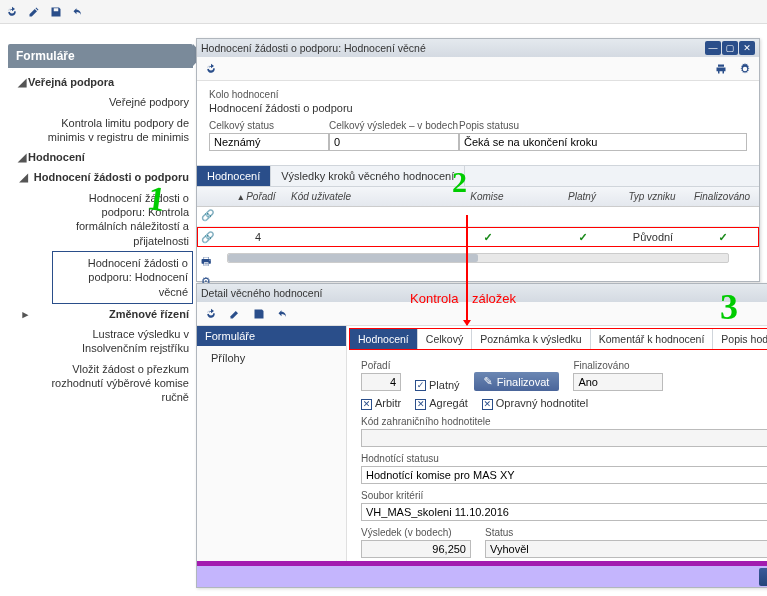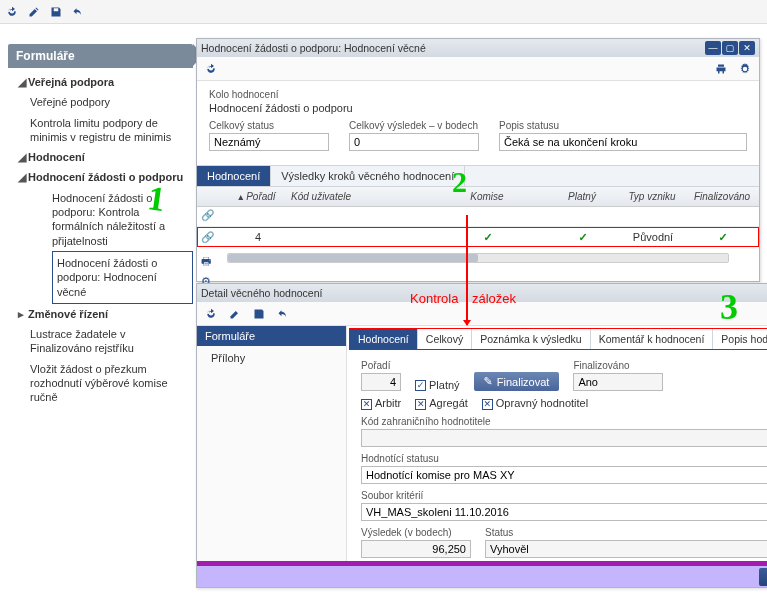--- a/index.html
+++ b/index.html
@@ -10,37 +10,37 @@
   .toolbar-icon svg, .win-btn svg { width: 12px; height: 12px; }
   
   .sidebar { position: absolute; left: 8px; top: 44px; width: 185px; }
   .sidebar-header { background: #7a8a9a; color: #fff; padding: 5px 8px; font-size: 12px; font-weight: bold; border-radius: 2px 2px 0 0; position: relative; }
   .sidebar-header::after { content: ""; position: absolute; right: -10px; top: 0; border-top: 11px solid transparent; border-bottom: 11px solid transparent; border-left: 10px solid #7a8a9a; }
   .tree { padding: 4px 0; }
   .tree-item { display: flex; align-items: center; padding: 3px 4px 3px 10px; cursor: pointer; }
   .tree-item.header { font-weight: bold; }
   .tree-item .arrow { width: 10px; display: inline-block; color: #555; }
   .tree-item .label { flex: 1; line-height: 1.3; }
-  .tree-sub { padding-left: 22px; }
+  .tree-sub { padding-left: 22px; text-align: right; }
   .tree-sub .tree-item { padding-left: 0; }
   .tree-item.boxed { border: 1px solid #2a4e8a; padding: 4px; }
   
   .window { position: absolute; background: #fff; border: 1px solid #b0b6bd; box-shadow: 1px 1px 3px rgba(0,0,0,0.15); }
   .win-title { background: linear-gradient(#e4e9ee, #d4dae2); height: 18px; display: flex; align-items: center; padding: 0 4px; font-size: 10.5px; color: #333; }
   .win-title .title-text { flex: 1; }
   .win-btns { display: flex; gap: 1px; }
   .win-btn { width: 16px; height: 14px; background: #2a4e8a; color: #fff; display: flex; align-items: center; justify-content: center; font-size: 9px; cursor: pointer; border-radius: 2px; }
   .win-toolbar { height: 24px; background: #fafafa; border-bottom: 1px solid #e0e0e0; display: flex; align-items: center; padding: 0 6px; justify-content: space-between; }
   .win-toolbar-left, .win-toolbar-right { display: flex; gap: 8px; align-items: center; }
   
   .win1 { left: 196px; top: 38px; width: 564px; height: 244px; }
   .form-area { padding: 8px 12px; }
   .field-label { font-size: 10px; color: #555; margin-bottom: 2px; }
   .field-input { border: 1px solid #bbb; background: #fff; padding: 2px 4px; font-size: 11px; height: 18px; }
-  .form-row { display: flex; gap: 20px; margin-top: 6px; }
+  .form-row { display: flex; margin-top: 6px; }
   .form-col { display: flex; flex-direction: column; }
   
   .inner-tabs { display: flex; background: #f0f3f7; border-top: 1px solid #d0d5db; border-bottom: 1px solid #d0d5db; margin-top: 6px; }
   .inner-tab { padding: 4px 10px; font-size: 11px; cursor: pointer; border-right: 1px solid #d0d5db; }
   .inner-tab.active { background: #2a4e8a; color: #fff; }
   
   .grid { position: relative; }
   .grid-head { display: flex; background: linear-gradient(#f4f6f9, #e4e8ee); height: 20px; align-items: center; font-size: 10px; color: #444; border-bottom: 1px solid #ccc; padding-left: 30px; }
   .grid-head .col { font-style: italic; }
   .grid-row { display: flex; height: 20px; align-items: center; padding-left: 30px; border-bottom: 1px solid #eee; }
@@ -142,21 +142,21 @@
           </div>
         <div class="tree-item boxed">
             <span class="label">Hodnocení žádosti o podporu: Hodnocení věcné</span>
           </div>
       </div>
       <div class="tree-item header">
           <span class="arrow" style="margin-left:-12px;">▸</span>
           <span class="label">Změnové řízení</span>
         </div>
       <div class="tree-item">
-          <span class="label">Lustrace žadatele v Finalizováno rejstříku</span>
+          <span class="label">Lustrace výsledku v Insolvenčním rejstříku</span>
         </div>
       <div class="tree-item">
           <span class="label">Vložit žádost o přezkum rozhodnutí výběrové komise ručně</span>
         </div>
     </div>
   </div>
 </div>
 
 <div class="window win1">
   <div class="win-title">

